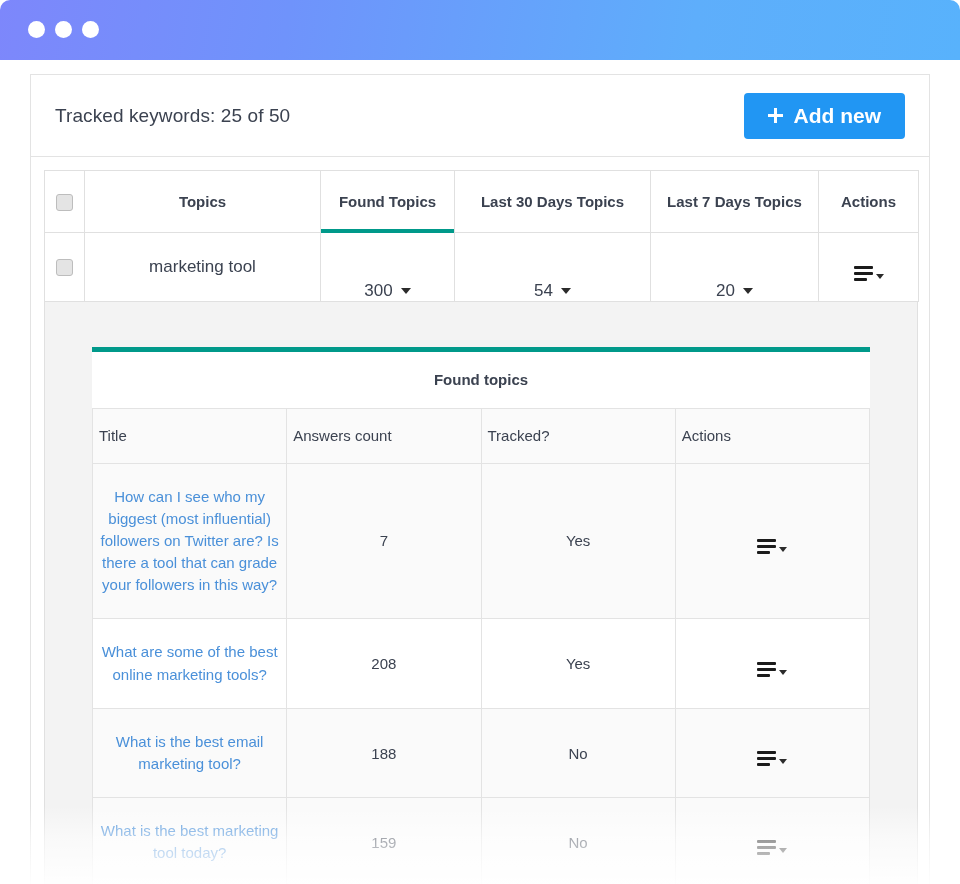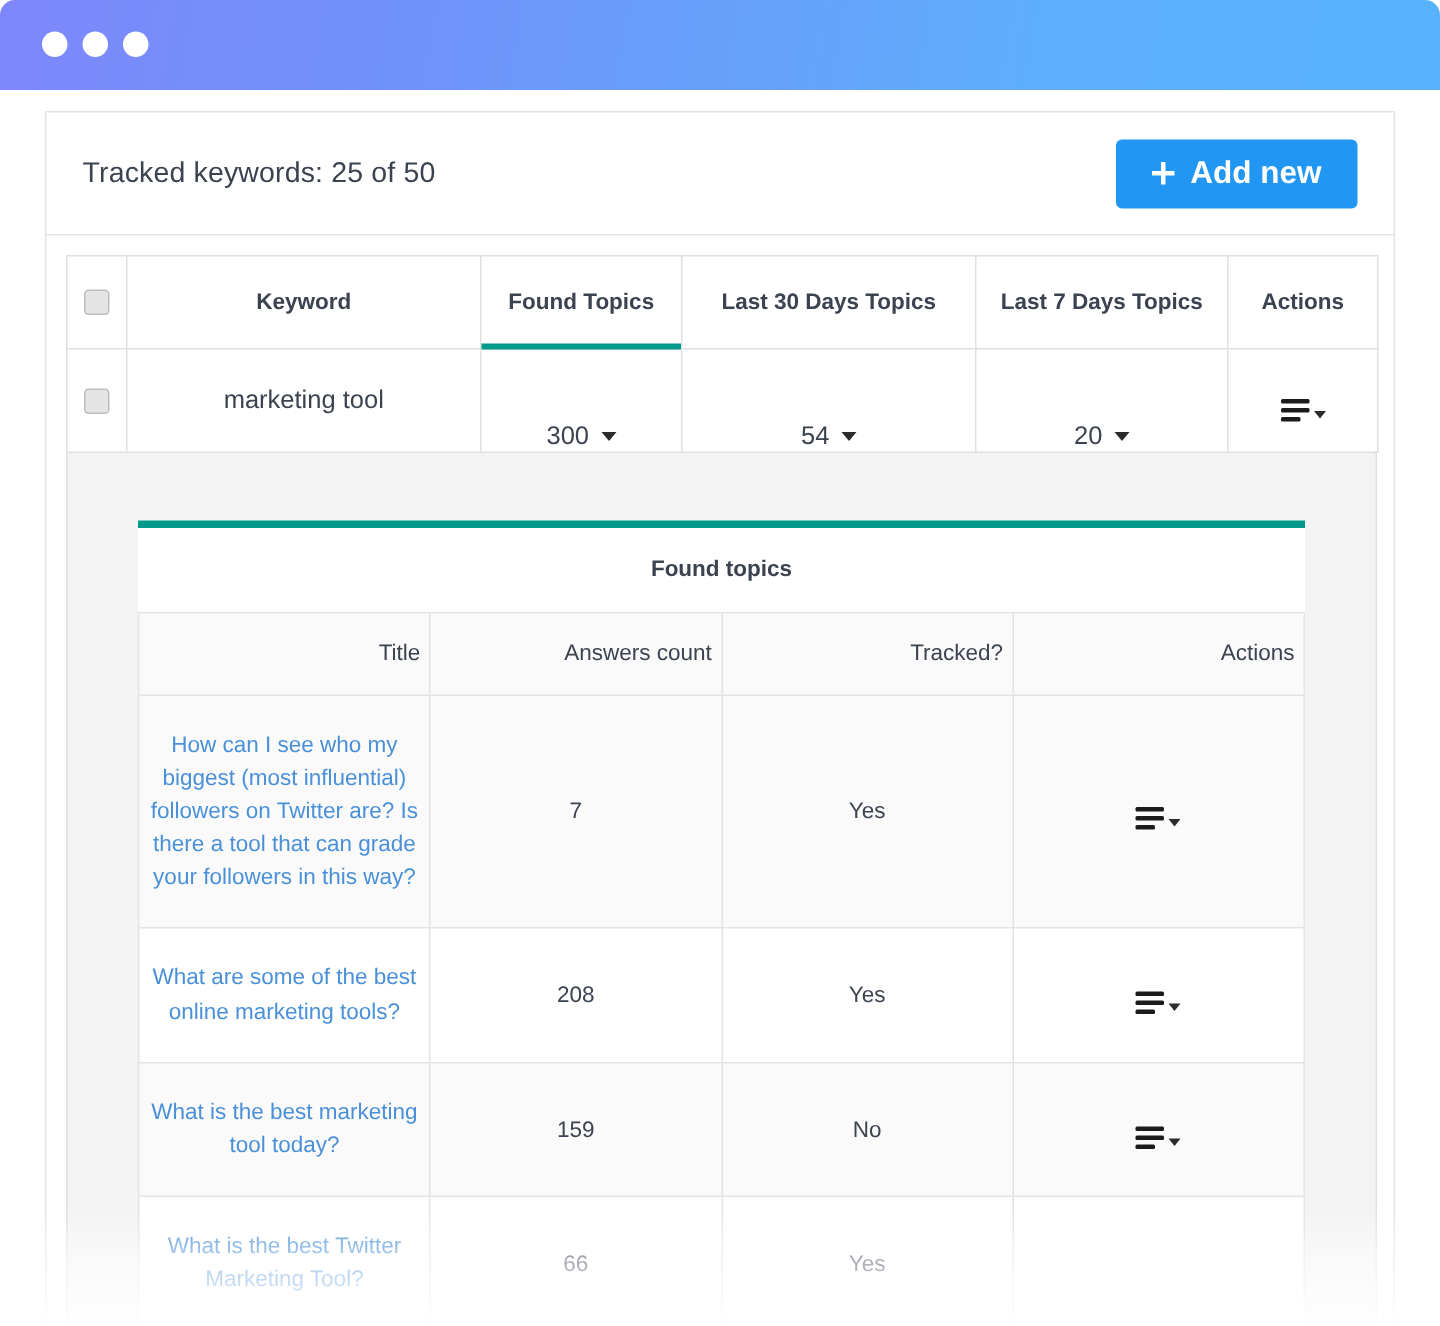--- a/index.html
+++ b/index.html
@@ -249,21 +249,21 @@
     font-weight: 700;
     color: #3b4250;
     text-align: center;
     background: #ffffff;
   }
   table.topics-table thead.sub th {
     height: 55px;
     font-size: 15px;
     font-weight: 400;
     color: #3b4250;
-    text-align: right;
+    text-align: left;
     vertical-align: middle;
     background: #fafafa;
     padding: 0 6px;
   }
   th.t-title { width: 340px; }
   th.t-answers { width: 180px; }
   th.t-tracked { width: 138px; }
   th.t-actions { width: 120px; }
 
   table.topics-table tbody td {
@@ -322,21 +322,21 @@
     </div>
 
     <div class="card-body">
 
       <table class="kw-table">
         <thead>
           <tr>
             <th class="col-check">
               <span class="chk"></span>
             </th>
-            <th class="col-keyword">Keyword</th>
+            <th class="col-keyword">Topics</th>
             <th class="col-found active-col">Found Topics</th>
             <th class="col-30">Last 30 Days Topics</th>
             <th class="col-7">Last 7 Days Topics</th>
             <th class="col-actions">Actions</th>
           </tr>
         </thead>
         <tbody>
           <tr>
             <td>
               <span class="chk"></span>
@@ -421,20 +421,37 @@
                     <span class="ham">
                         <i></i>
                         <i></i>
                         <i></i>
                       </span>
                     <span class="caret"></span>
                   </span>
                 </td>
               </tr>
 
+              <tr class="alt">
+                <td class="topic-title">
+                  <a>What is the best email marketing tool?</a>
+                </td>
+                <td>188</td>
+                <td>No</td>
+                <td>
+                  <span class="actions-icon">
+                    <span class="ham">
+                        <i></i>
+                        <i></i>
+                        <i></i>
+                      </span>
+                    <span class="caret"></span>
+                  </span>
+                </td>
+              </tr>
 
 
               <tr class="alt">
                 <td class="topic-title">
                   <a>What is the best marketing tool today?</a>
                 </td>
                 <td>159</td>
                 <td>No</td>
                 <td>
                   <span class="actions-icon">

